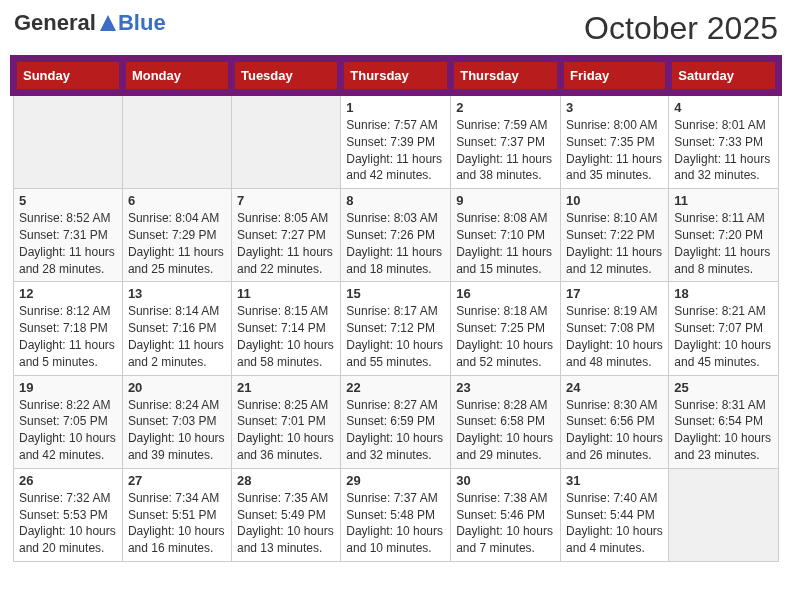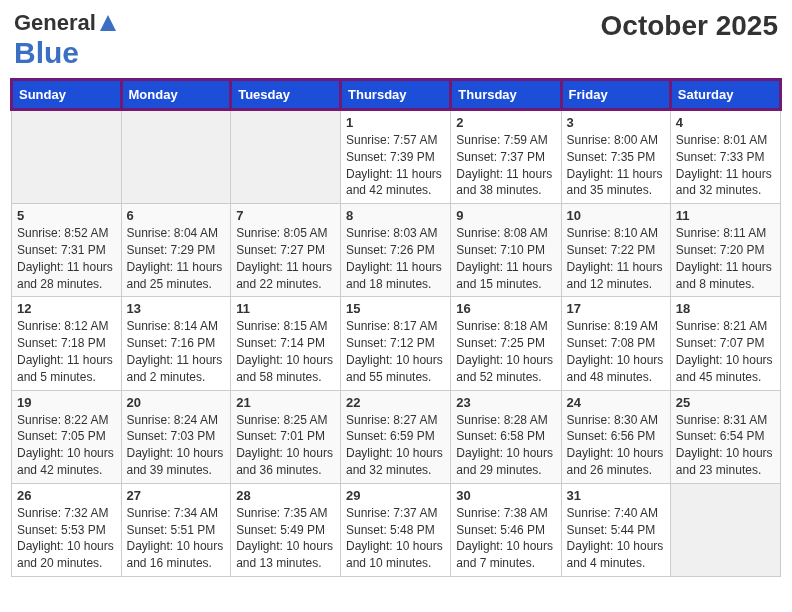--- a/index.html
+++ b/index.html
@@ -12,67 +12,67 @@
     }
     .header {
       display: flex;
       justify-content: space-between;
       align-items: flex-start;
       margin-bottom: 8px;
       padding: 0 4px;
     }
     .logo {
       display: flex;
-      flex-direction: column;
+      flex-direction: row;
       align-items: flex-start;
     }
     .logo-text {
       display: flex;
       align-items: center;
     }
     .logo-general {
       font-size: 22px;
       font-weight: bold;
       color: #333;
     }
     .logo-blue {
-      font-size: 30px;
+      font-size: 22px;
       font-weight: bold;
       color: #3a6fc4;
     }
     .logo-icon {
       width: 20px;
       height: 20px;
       margin-left: 2px;
     }
     .title-section {
       text-align: right;
     }
     .month-title {
-      font-size: 28px;
-      font-weight: bold;
+      font-size: 32px;
+      font-weight: normal;
       color: #333;
     }
     .location {
       font-size: 16px;
       color: #555;
     }
     .calendar {
       width: 100%;
       border-collapse: collapse;
       border: 1px solid #ccc;
     }
     .calendar th {
-      background-color: #1d4ed8;
+      background-color: #b91c1c;
       color: white;
       text-align: left;
       padding: 6px 6px;
       font-size: 13px;
       font-weight: bold;
-      border: 3px solid #701a75;
+      border: 7px solid #701a75;
     }
     .calendar td {
       vertical-align: top;
       border: 1px solid #ccc;
       padding: 4px 5px;
       width: 113px;
       min-height: 80px;
       font-size: 10.5px;
       color: #333;
       background: #fff;

